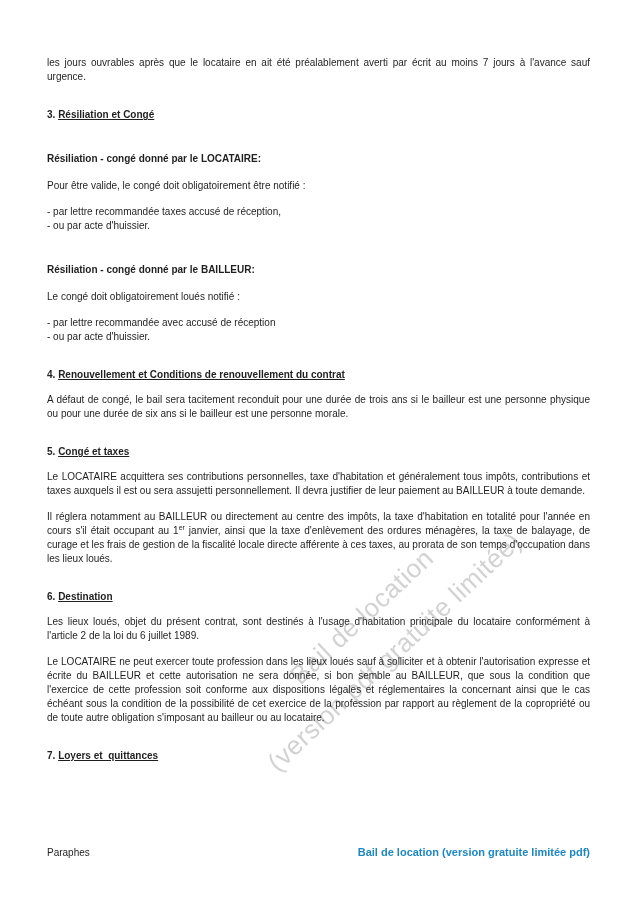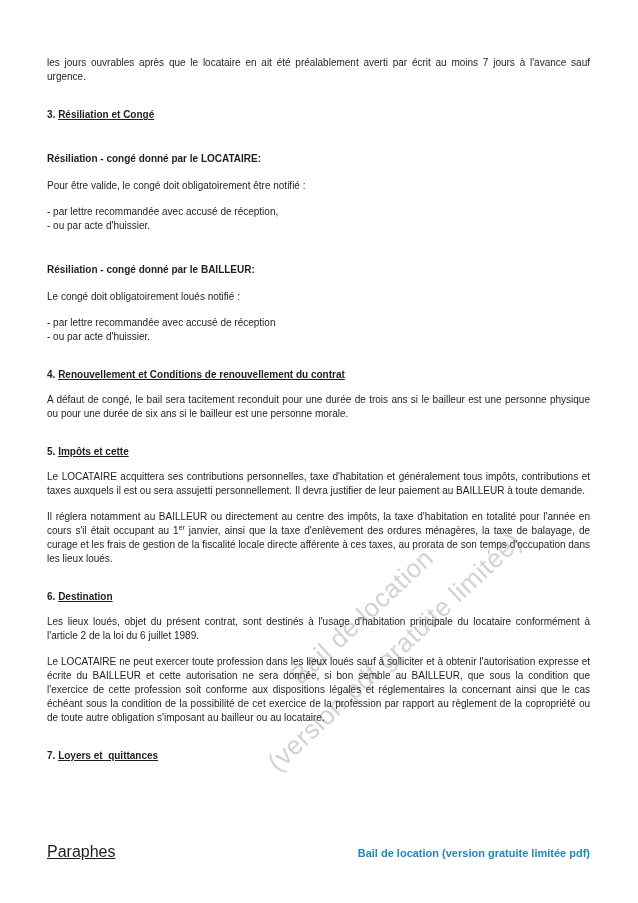--- a/index.html
+++ b/index.html
@@ -49,21 +49,21 @@
   sup { font-size: 7px; vertical-align: super; line-height: 0; }
 
   .footer {
     position: absolute;
     left: 47px; right: 48px; top: 845px;
     display: flex;
     justify-content: space-between;
     align-items: baseline;
     z-index: 1;
   }
-  .footer-left { color: #1f1f1f; font-size: 16px; text-decoration: underline; }
+  .footer-left { color: #1f1f1f; font-size: 10px; }
   .footer-right {
     color: #1e87c4;
     font-weight: bold;
     font-size: 11px;
     text-decoration: none;
     cursor: pointer;
   }
 </style>
 </head>
 <body>
@@ -83,21 +83,21 @@
       <span class="num">3.</span>
       <span> </span>
       <span class="title">Résiliation et Congé</span>
     </div>
 
     <div class="subheading">Résiliation - congé donné par le LOCATAIRE:</div>
 
     <p class="par">Pour être valide, le congé doit obligatoirement être notifié :</p>
 
     <div class="lines">
-      <div class="line">- par lettre recommandée avec accusé de réception,</div>
+      <div class="line">- par lettre recommandée taxes accusé de réception,</div>
       <div class="line">- ou par acte d'huissier.</div>
     </div>
 
     <div class="subheading">Résiliation - congé donné par le BAILLEUR:</div>
 
     <p class="par">Le congé doit obligatoirement loués notifié :</p>
 
     <div class="lines">
       <div class="line">- par lettre recommandée avec accusé de réception</div>
       <div class="line">- ou par acte d'huissier.</div>
@@ -108,21 +108,21 @@
       <span class="num">4.</span>
       <span> </span>
       <span class="title">Renouvellement et Conditions de renouvellement du contrat</span>
     </div>
 
     <p class="par just">A défaut de congé, le bail sera tacitement reconduit pour une durée de trois ans si le bailleur est une personne physique ou pour une durée de six ans si le bailleur est une personne morale.</p>
 
     <div class="heading">
       <span class="num">5.</span>
       <span> </span>
-      <span class="title">Impôts et cette</span>
+      <span class="title">Congé et taxes</span>
     </div>
 
     <p class="par just">Le LOCATAIRE acquittera ses contributions personnelles, taxe d'habitation et généralement tous impôts, contributions et taxes auxquels il est ou sera assujetti personnellement. Il devra justifier de leur paiement au BAILLEUR à toute demande.</p>
 
     <p class="par just"><span>Il réglera notamment au BAILLEUR ou directement au centre des impôts, la taxe d'habitation en totalité pour l'année en cours s'il était occupant au 1</span><sup>er</sup><span> janvier, ainsi que la taxe d'enlèvement des ordures ménagères, la taxe de balayage, de curage et les frais de gestion de la fiscalité locale directe afférente à ces taxes, au prorata de son temps d'occupation dans les lieux loués.</span></p>
 
     <div class="heading">
       <span class="num">6.</span>
       <span> </span>
       <span class="title">Destination</span>

